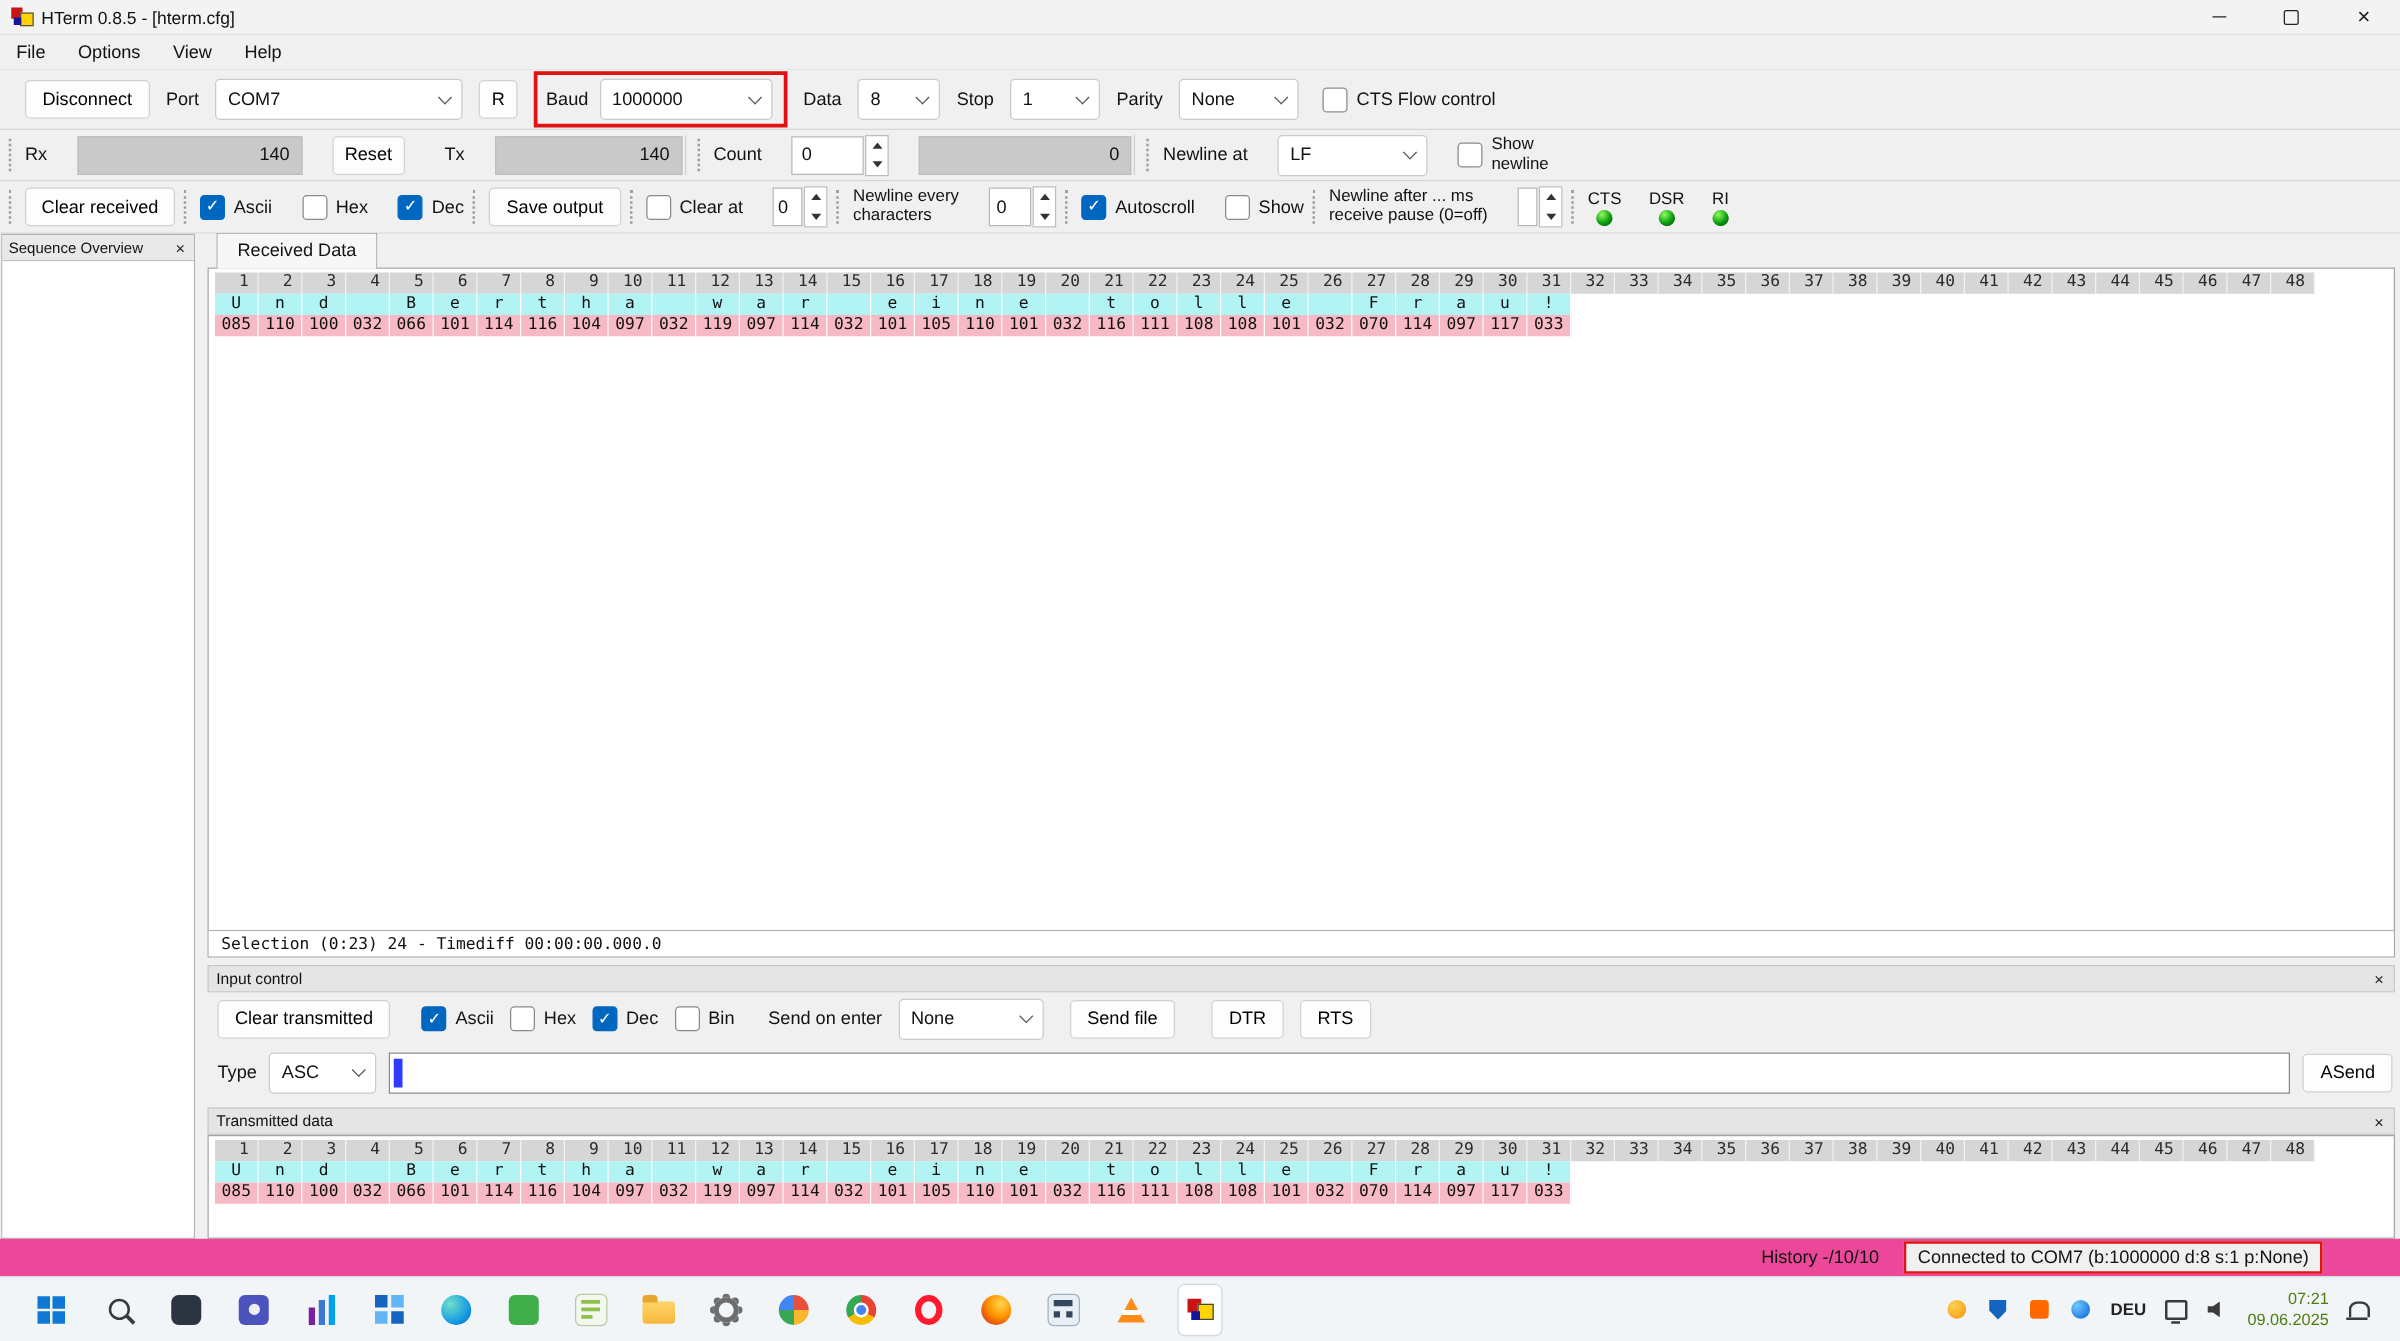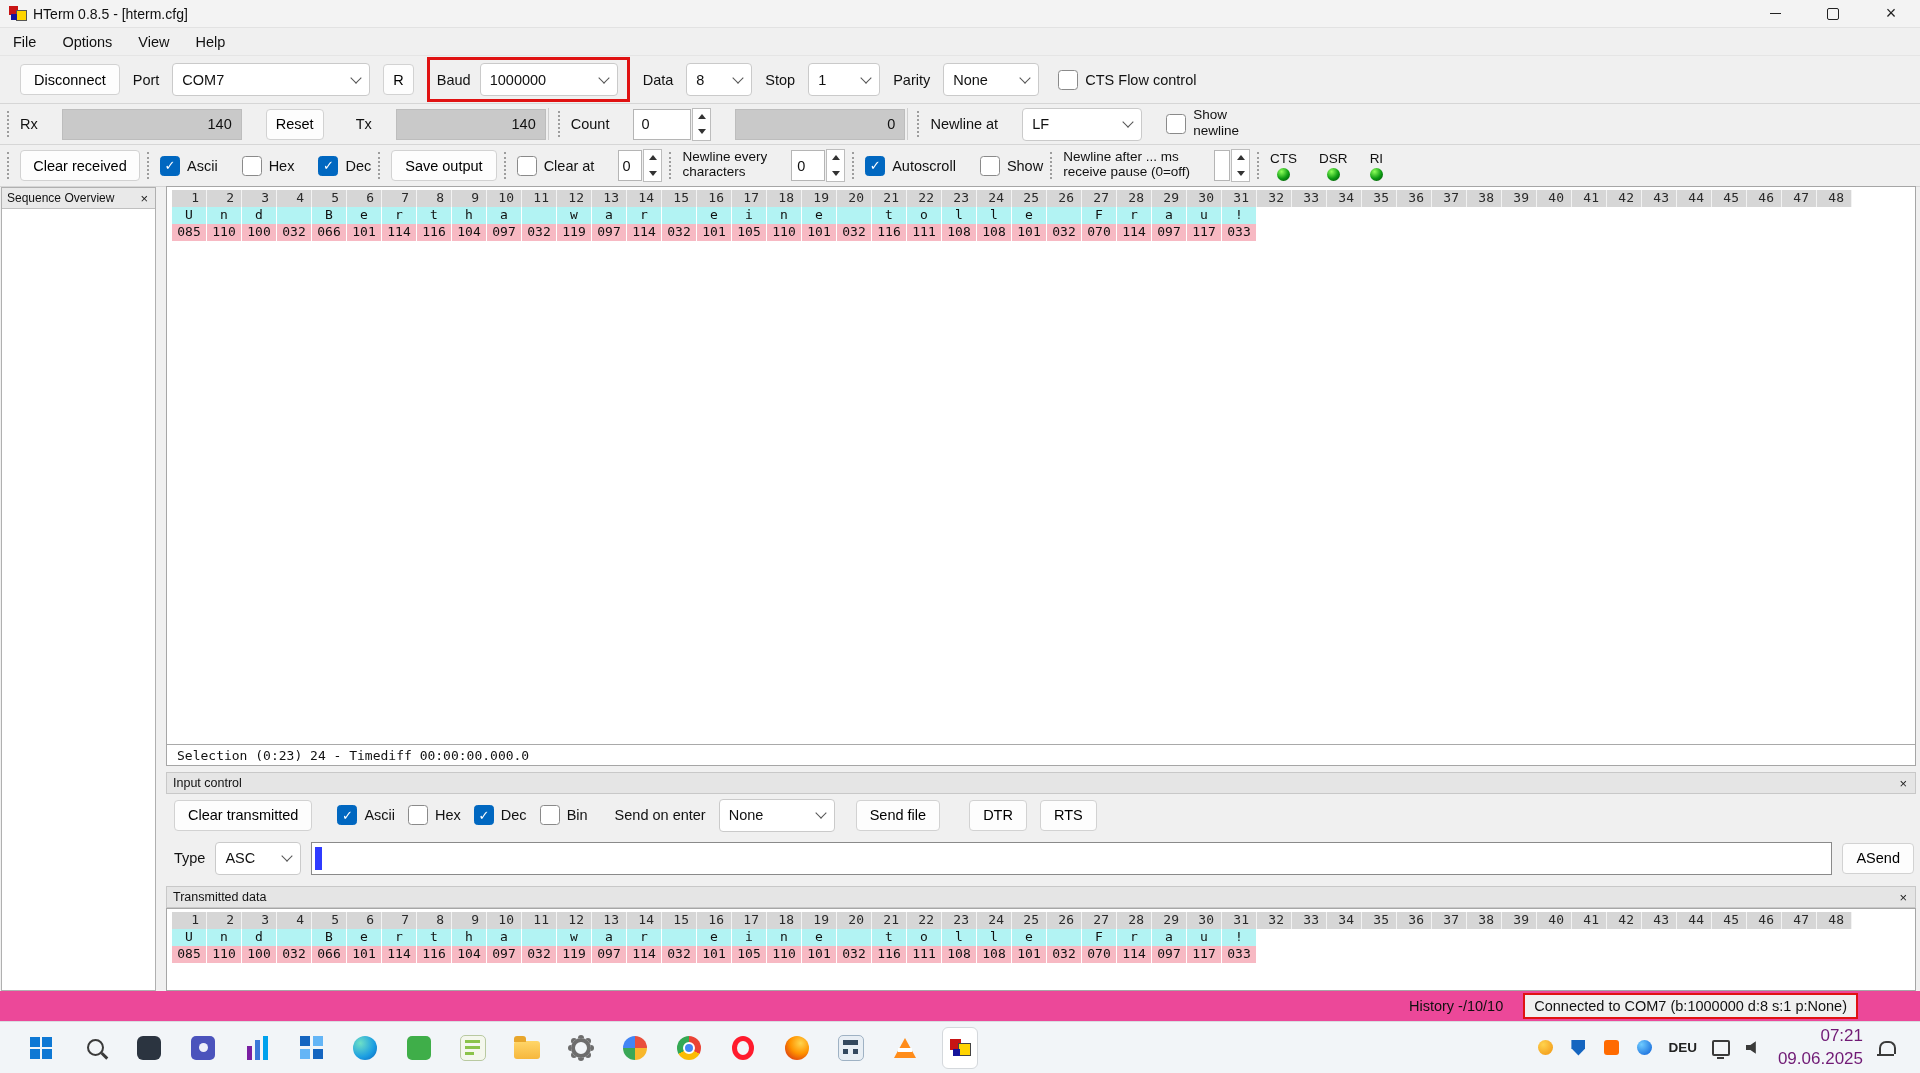--- a/index.html
+++ b/index.html
@@ -119,21 +119,21 @@
   .opera{width:22px;height:24px;border-radius:50%;border:5.5px solid #ff1b2d;box-sizing:border-box}
   .firefox{background:radial-gradient(circle at 65% 30%,#ffd54d,#ff9400 45%,#e1480e 80%)}
   .cone{width:0;height:0;border-left:11px solid transparent;border-right:11px solid transparent;
         border-bottom:20px solid #ff8c1a;position:relative}
   .cone::after{content:"";position:absolute;left:-7px;top:10px;width:14px;height:4px;background:#fff}
   .hterm-logo{width:22px;height:20px;position:relative}
   .hterm-logo .sq{position:absolute}
   .tray{margin-left:auto;display:flex;align-items:center;gap:15px}
   .trayico{width:18px;height:18px;display:flex;align-items:center;justify-content:center}
   .lang{font-size:13.5px;font-weight:bold;color:#222}
-  .clock{text-align:right;font-size:17px;line-height:1.3;color:#701a75}
+  .clock{text-align:right;font-size:13px;line-height:1.3;color:#4d7c0f}
   .monitor{width:17px;height:12px;border:2px solid #3a3a3a;border-radius:2px;position:relative}
   .monitor::after{content:"";position:absolute;left:3px;bottom:-5px;width:7px;height:2px;background:#3a3a3a}
   .speaker{width:16px;height:14px;background:#3a3a3a;
            clip-path:polygon(0 32%,28% 32%,62% 5%,62% 95%,28% 68%,0 68%)}
   .bellico{width:13px;height:11px;border:2px solid #3a3a3a;border-bottom:none;border-radius:7px 7px 0 0;position:relative}
   .bellico::after{content:"";position:absolute;left:-4px;bottom:-2px;width:17px;height:2px;background:#3a3a3a}
   .shieldico{width:14px;height:16px;background:#1565c0;clip-path:polygon(0 0,100% 0,100% 55%,50% 100%,0 55%);position:relative}
   .teams-dot{width:9px;height:9px;border-radius:50%;background:#fff;opacity:.9}
 </style>
 </head>
@@ -357,20 +357,23 @@
   <div class="middle">
     <div class="sidebar">
       <div class="sidebar-hdr">
         <span>Sequence Overview</span>
         <span class="xbtn">×</span>
       </div>
       <div style="flex:1;background:#fff"></div>
     </div>
 
     <div class="rightcol">
+      <div class="tabrow">
+        <div class="tab">Received Data</div>
+      </div>
       <div class="rxpanel">
         <div class="gridarea">
           <div class="datagrid" id="rx-grid">
               <div class="grow head">
                 <span class="cell">1</span>
                 <span class="cell">2</span>
                 <span class="cell">3</span>
                 <span class="cell">4</span>
                 <span class="cell">5</span>
                 <span class="cell">6</span>

